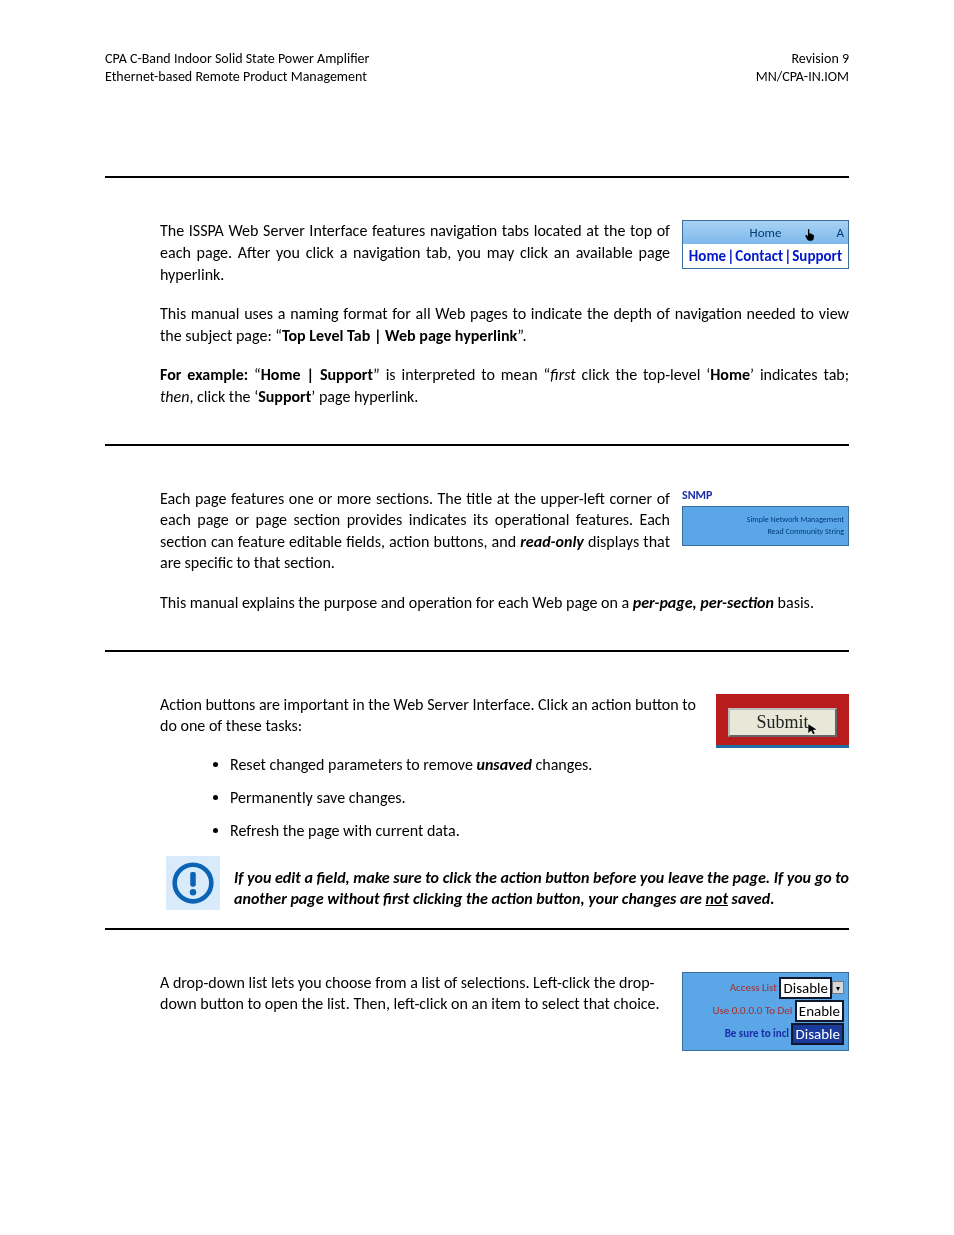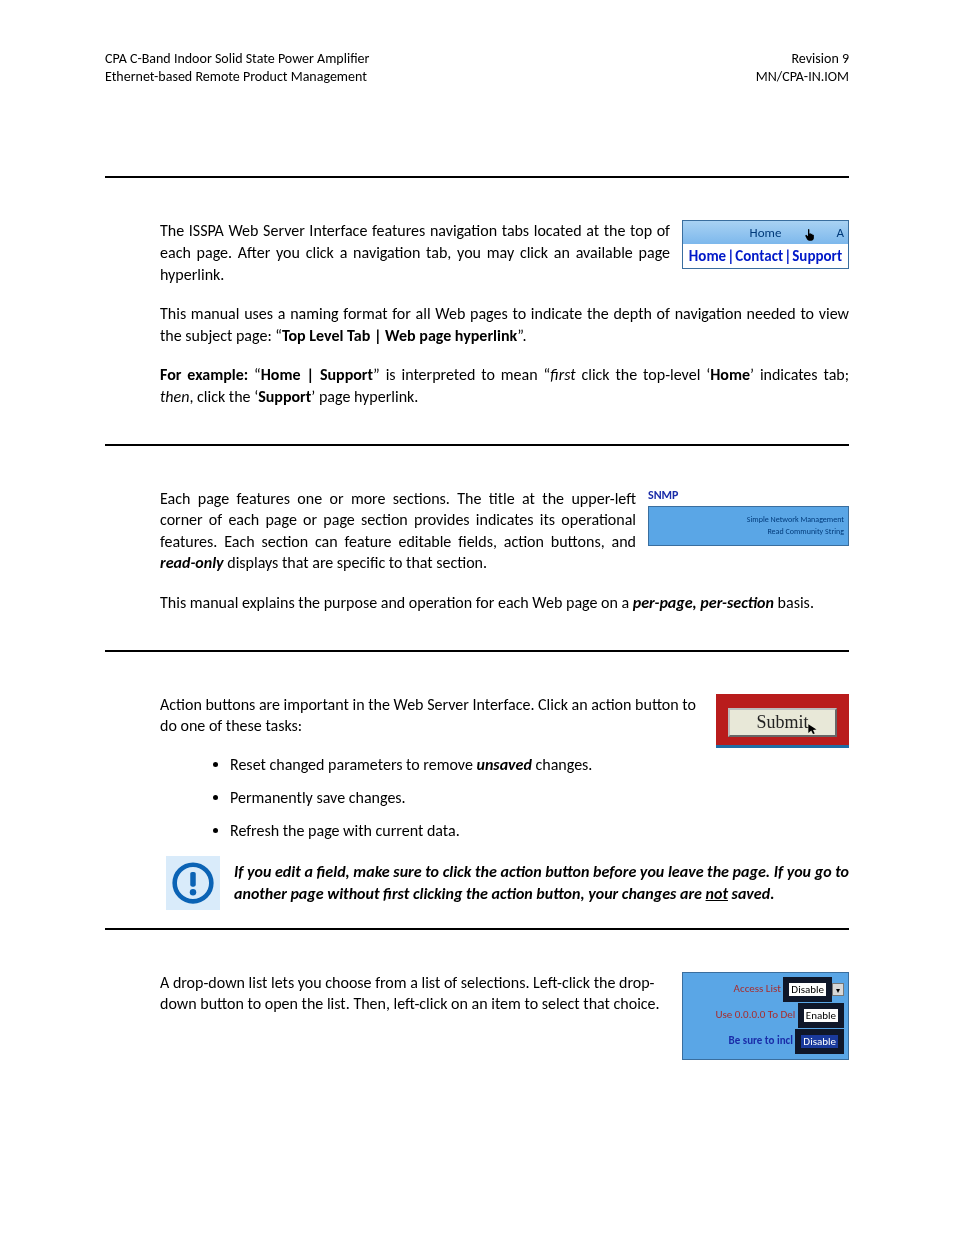--- a/index.html
+++ b/index.html
@@ -70,21 +70,21 @@
   .img-nav .links {
     background:#fff;
     padding:3px 0;
     color:#0018c8;
     font-size:15px;
     font-weight:bold;
   }
   .img-nav .links span { margin: 0 1px; }
   
   .img-snmp {
-    width: 201px;
+    width: 167px;
   }
   .img-snmp .lbl {
     font-size:12px; font-weight:bold; color:#1a2ca8;
     background:#fff; padding-bottom:4px;
   }
   .img-snmp .panel {
     background:#5aa6e6;
     border:1px solid #3a6e9e;
     font-size:8px;
     color:#003a7a;
@@ -120,23 +120,23 @@
     border:1px solid #3a6e9e;
     font-size:11px;
     padding:4px 4px;
     color:#a82c2c;
     text-align:right;
   }
   .img-dd .row { white-space: nowrap; margin-bottom:1px; }
   .img-dd .sel {
     display:inline-block;
     background:#fff;
-    border:6px solid #0f172a;
+    border:2px solid #0f172a;
     color:#000;
-    font-size:11px;
+    font-size:15px;
     padding:0 2px;
     min-width:46px;
     text-align:left;
     vertical-align:middle;
     position:relative;
   }
   .img-dd .sel.hl { background:#1a3a9c; color:#fff; }
   .img-dd .arrow {
     display:inline-block; width:12px; background:#d8d8d8;
     border:1px solid #777; color:#000; font-size:8px;
@@ -145,21 +145,21 @@
   ul.bullets {
     list-style: disc;
     margin: 8px 0 16px 0;
     padding-left: 70px;
     font-size:16px;
   }
   ul.bullets li { margin-bottom:14px; }
   .note-row {
     display:flex;
     gap:14px;
-    align-items:center;
+    align-items:flex-end;
     margin-top:4px;
   }
   .note-icon {
     width:54px; height:54px;
     background:#d9ebfa;
     display:flex; align-items:center; justify-content:center;
     margin-left:6px;
   }
   .note-icon svg { width:44px; height:44px; }
   .note-text {

